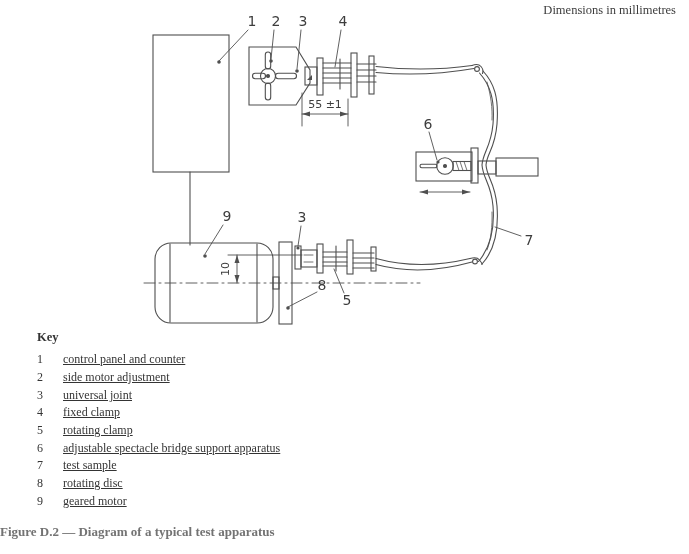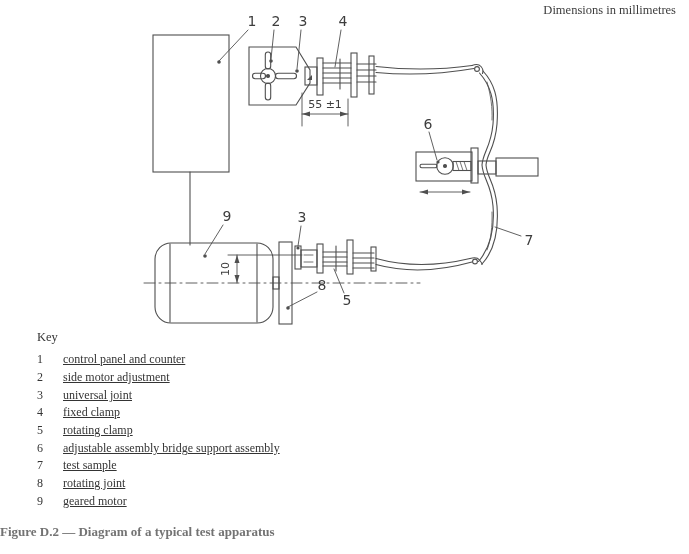--- a/index.html
+++ b/index.html
@@ -10,21 +10,21 @@
     font-family:"Liberation Serif", serif;
     color:#343434;
     overflow:hidden;
   }
   .dimensions-note{
     position:absolute;top:3px;right:13px;
     font-size:12.5px;color:#3c3c3c;
   }
   .diagram-svg{position:absolute;top:0;left:0;}
   .key-block{position:absolute;left:37px;top:330px;}
-  .key-heading{font-weight:normal;font-size:12.5px;margin-bottom:6px;}
+  .key-heading{font-weight:bold;font-size:12.5px;margin-bottom:6px;}
   .key-row{display:flex;height:17.7px;font-size:12px;align-items:center;}
   .key-num{width:26px;flex:0 0 26px;}
   .key-label{flex:1;text-decoration:underline;}
   .caption{
     position:absolute;top:524px;left:0;width:100%;
     text-align:left;font-weight:bold;font-size:13px;color:#737373;
   }
   text{font-family:"DejaVu Sans", sans-serif;}
   .callout{font-size:14px;fill:#3d3d3d;}
   .dim-text{font-size:11px;fill:#3d3d3d;}
@@ -217,29 +217,29 @@
     <div class="key-row">
         <span class="key-num">4</span>
         <span class="key-label">fixed clamp</span>
       </div>
     <div class="key-row">
         <span class="key-num">5</span>
         <span class="key-label">rotating clamp</span>
       </div>
     <div class="key-row">
         <span class="key-num">6</span>
-        <span class="key-label">adjustable assembly bridge support assembly</span>
+        <span class="key-label">adjustable spectacle bridge support apparatus</span>
       </div>
     <div class="key-row">
         <span class="key-num">7</span>
         <span class="key-label">test sample</span>
       </div>
     <div class="key-row">
         <span class="key-num">8</span>
-        <span class="key-label">rotating joint</span>
+        <span class="key-label">rotating disc</span>
       </div>
     <div class="key-row">
         <span class="key-num">9</span>
         <span class="key-label">geared motor</span>
       </div>
   </div>
 
   <div class="caption">Figure D.2 — Diagram of a typical test apparatus</div>
 
 </div>

